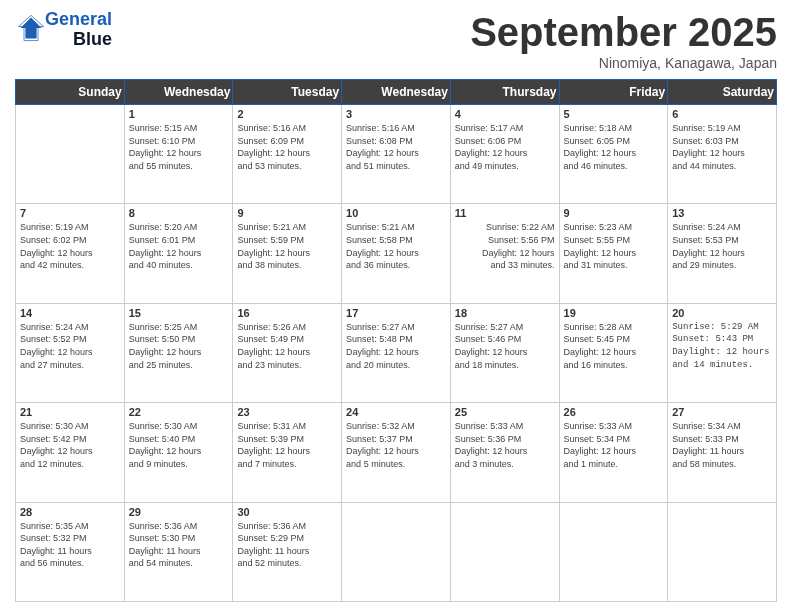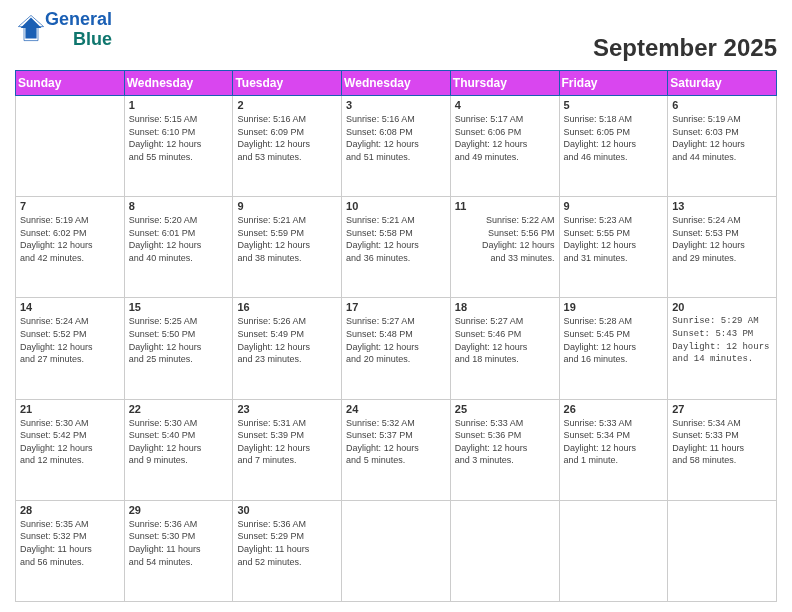--- a/index.html
+++ b/index.html
@@ -39,40 +39,39 @@
     }
     .logo-icon {
       width: 28px;
       height: 28px;
       margin-left: 2px;
     }
     .title-block {
       text-align: right;
     }
     .main-title {
-      font-size: 24px;
+      font-size: 40px;
       font-weight: bold;
       color: #333;
-      margin-top: 24px;
     }
     .subtitle {
       font-size: 14px;
       color: #555;
     }
     .calendar {
       flex: 1;
       border: 1px solid #ccc;
       border-collapse: collapse;
       width: 100%;
       table-layout: fixed;
     }
     .calendar th {
-      background-color: #d946ef;
+      background-color: #404040;
       color: #fff;
-      text-align: left;
+      text-align: right;
       padding: 5px 2px;
       font-size: 12px;
       border: 1px solid #1a5fb4;
     }
     .calendar td {
       border: 1px solid #ccc;
       vertical-align: top;
       padding: 3px 4px;
       font-size: 9.5px;
       color: #333;
@@ -105,26 +104,27 @@
     <div class="logo">
       <div>
         <svg class="logo-icon" viewBox="0 0 40 40">
           <polygon points="20,5 35,20 28,20 28,35 12,35 12,20 5,20" fill="#1a5fb4"></polygon>
           <polygon points="20,2 38,18 30,18 30,38 10,38 10,18 2,18" fill="none" stroke="#1a5fb4" stroke-width="1"></polygon>
         </svg>
       </div>
       <div>
         <div class="logo-text">
           <span>General</span><br>
-          <span style="color:#0f766e;">Blue</span>
+          <span style="color:#0f172a;">Blue</span>
         </div>
       </div>
     </div>
     <div class="title-block">
       <div class="main-title">September 2025</div>
+      <div class="subtitle">Ninomiya, Kanagawa, Japan</div>
     </div>
   </div>
 
   <table class="calendar">
     <thead>
       <tr>
       <th>Sunday</th>
           <th>Wednesday</th>
           <th>Tuesday</th>
           <th>Wednesday</th>

